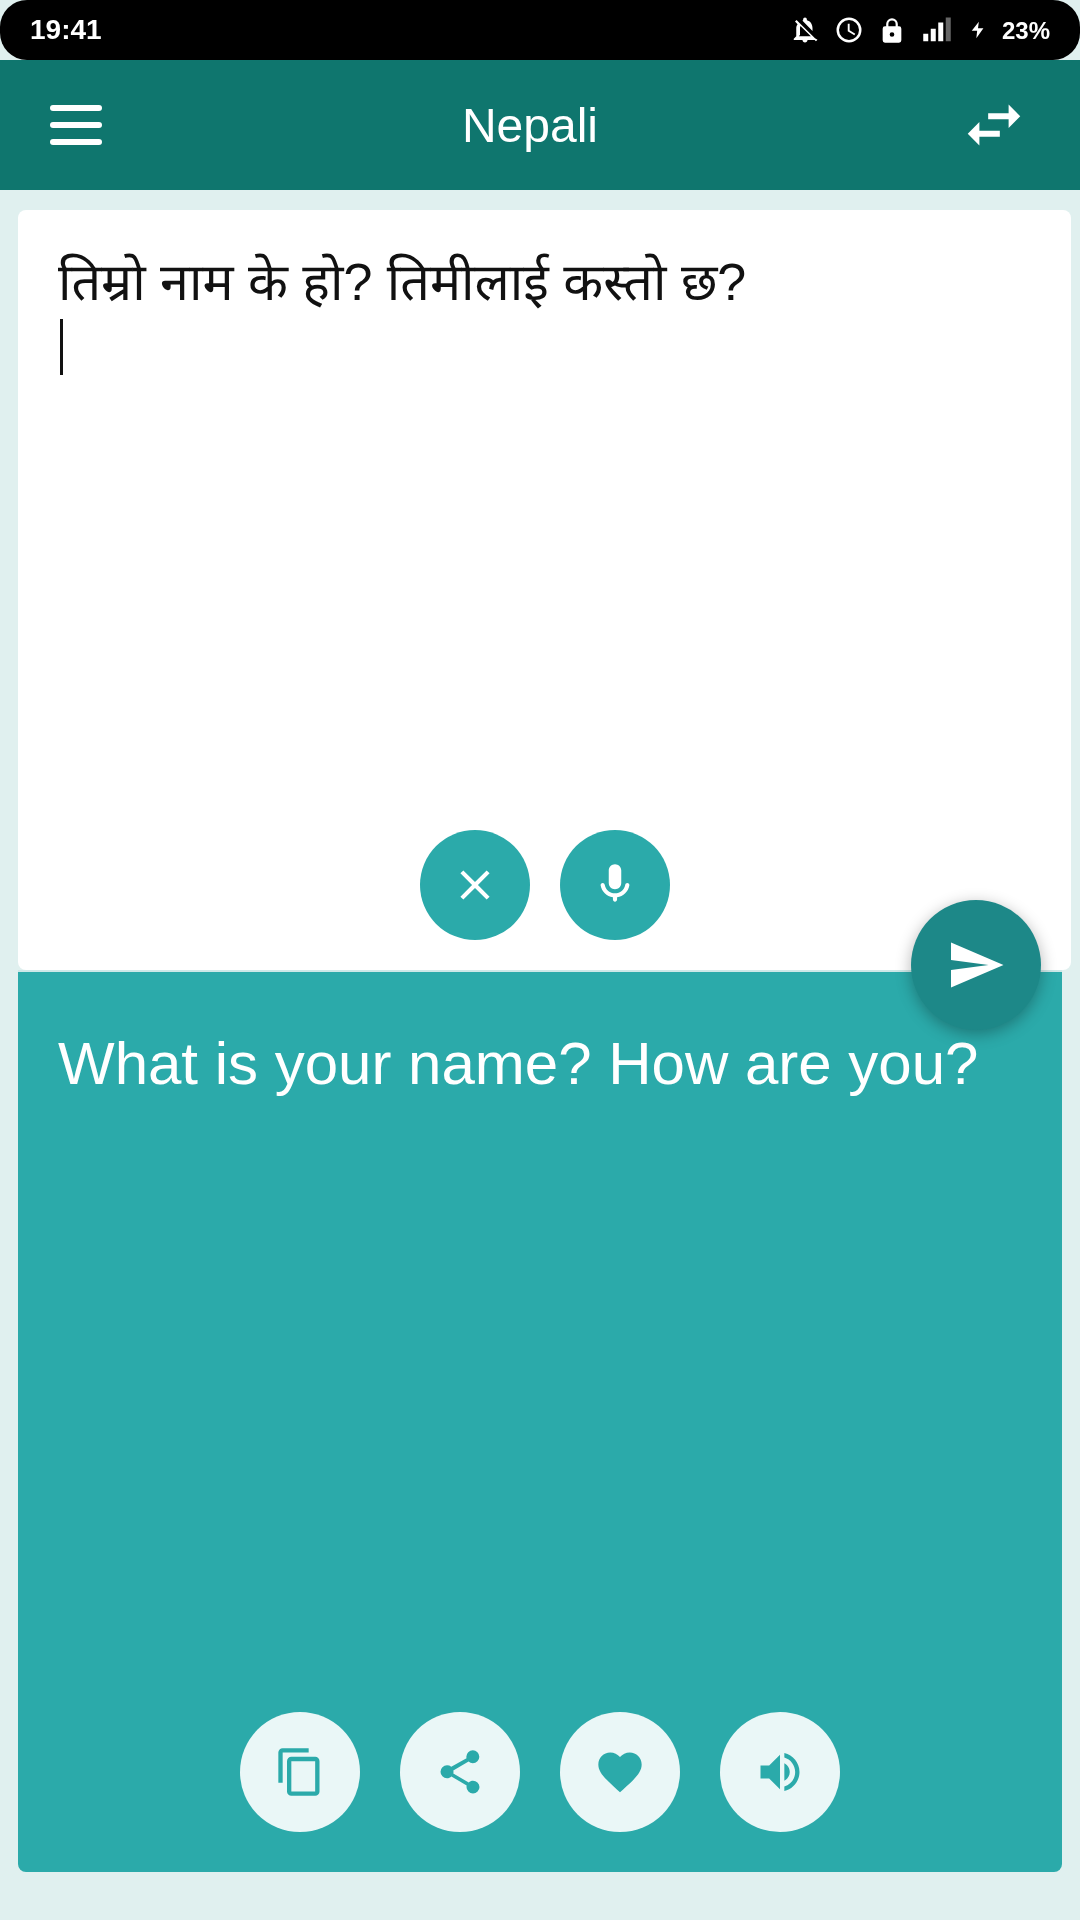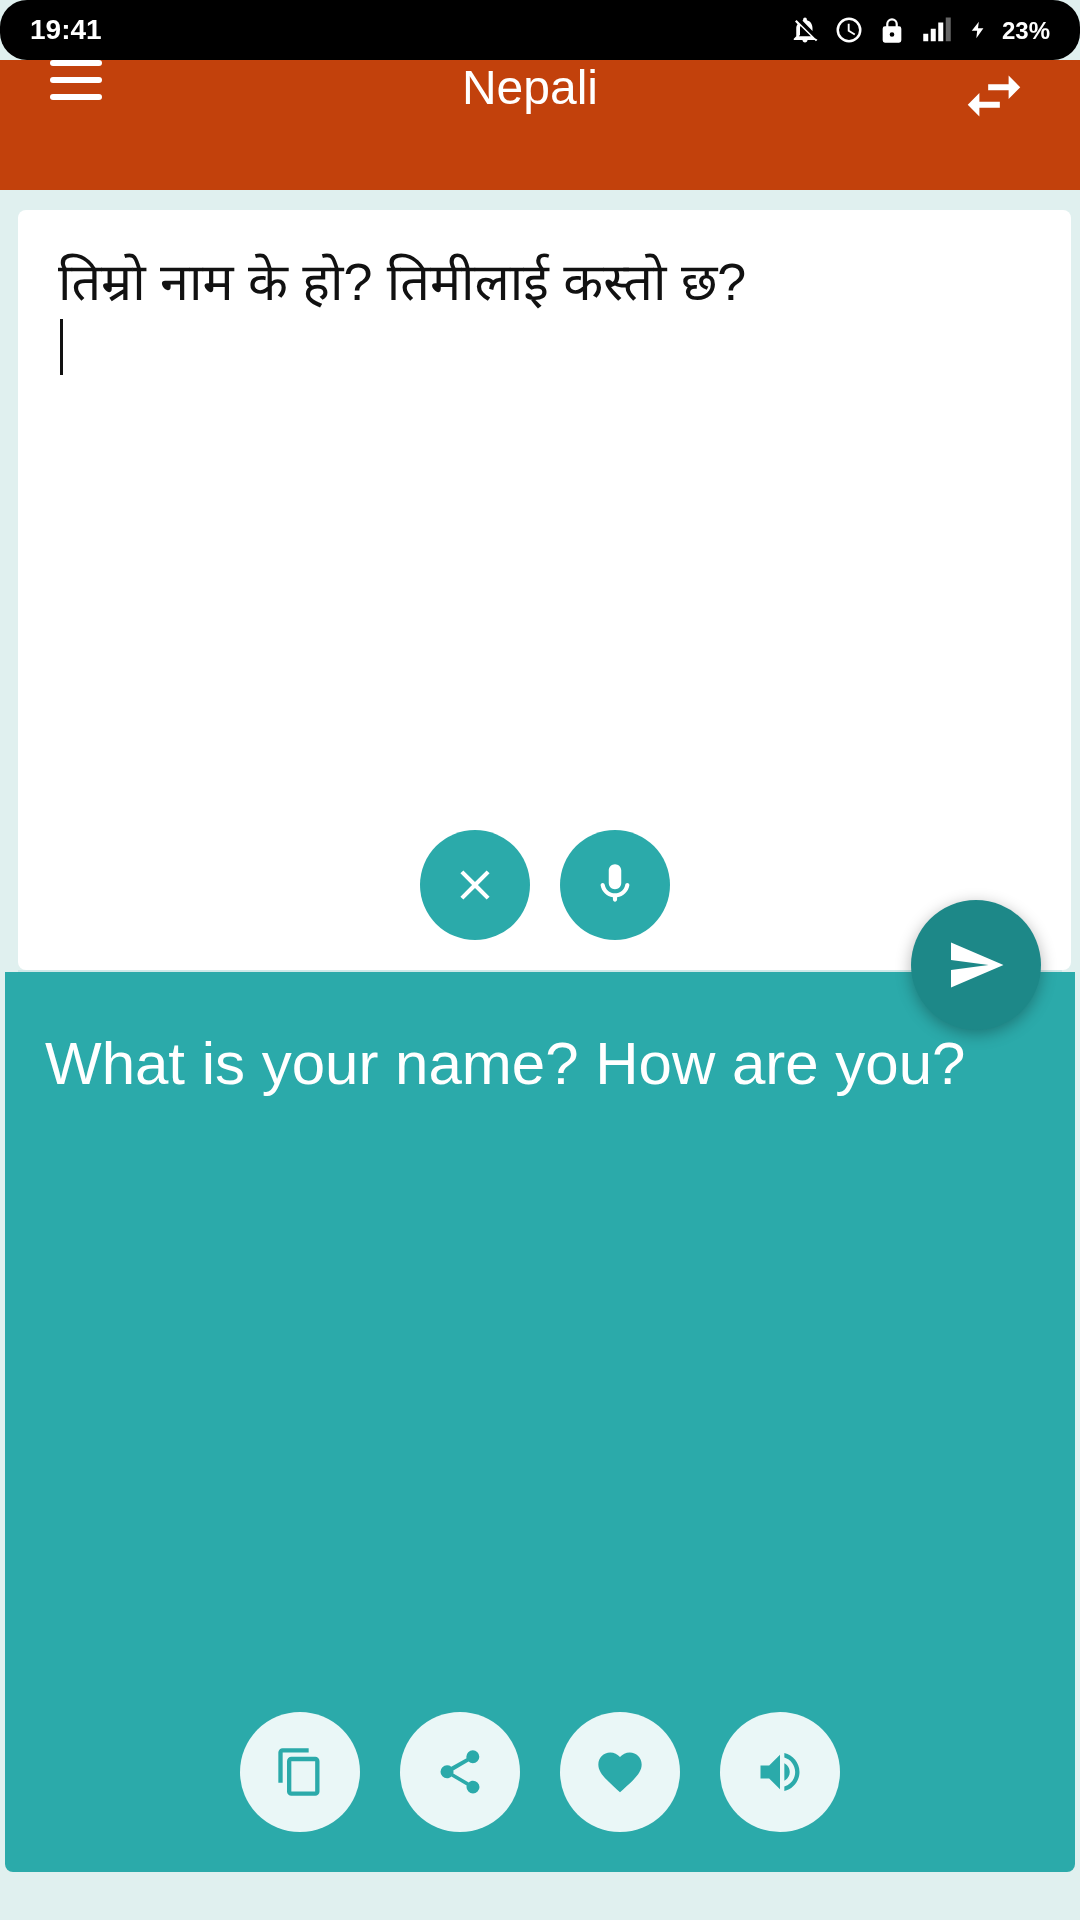--- a/index.html
+++ b/index.html
@@ -32,23 +32,23 @@
       display: flex;
       align-items: flex-end;
       gap: 14px;
       font-size: 24px;
     }
 
     
     .top-bar {
       width: 100%;
       height: 130px;
-      background: #c2410c;
-      display: flex;
-      align-items: flex-start;
+      background: #0f766e;
+      display: flex;
+      align-items: center;
       justify-content: space-between;
       padding: 0 50px;
     }
     .top-bar-lang {
       color: #fff;
       font-size: 48px;
       font-weight: 400;
     }
     .hamburger-icon {
       display: flex;
@@ -150,21 +150,21 @@
     }
     .send-btn svg {
       width: 60px;
       height: 60px;
       fill: #fff;
     }
 
     
     .output-section {
       background: #2baaaa;
-      margin: 0 5px;
+      margin: 0 18px;
       border-radius: 0 0 8px 8px;
       padding: 50px 40px 180px 40px;
       min-height: 900px;
       position: relative;
     }
     .output-text {
       font-size: 60px;
       color: #fff;
       line-height: 1.4;
       font-weight: 400;

